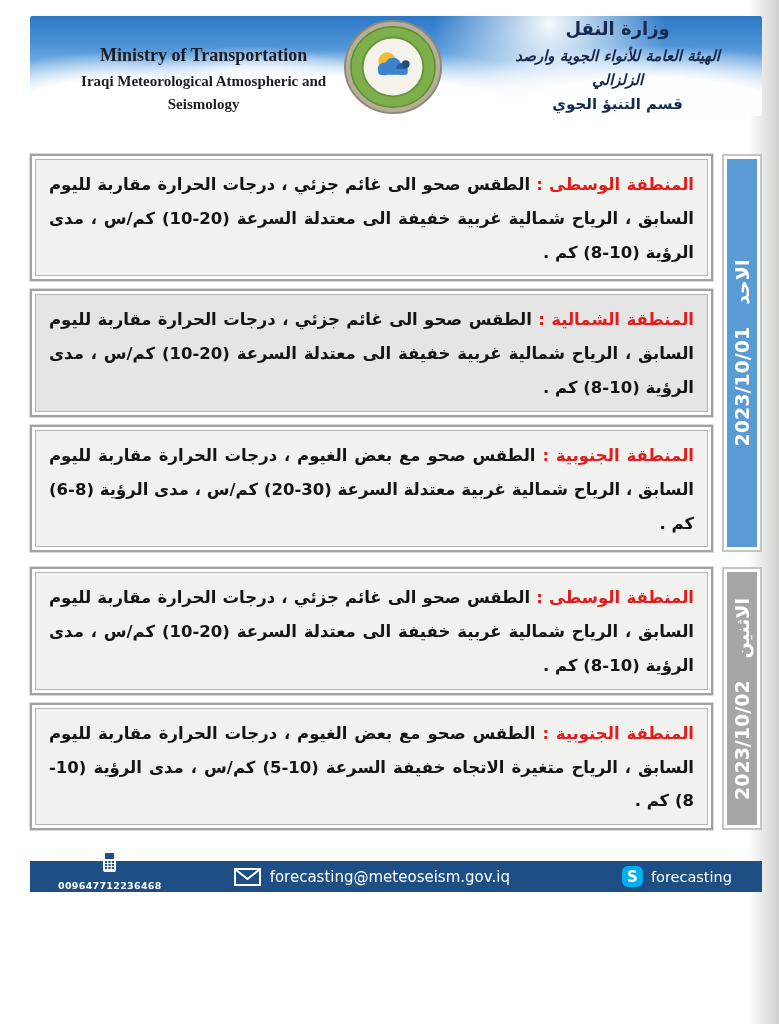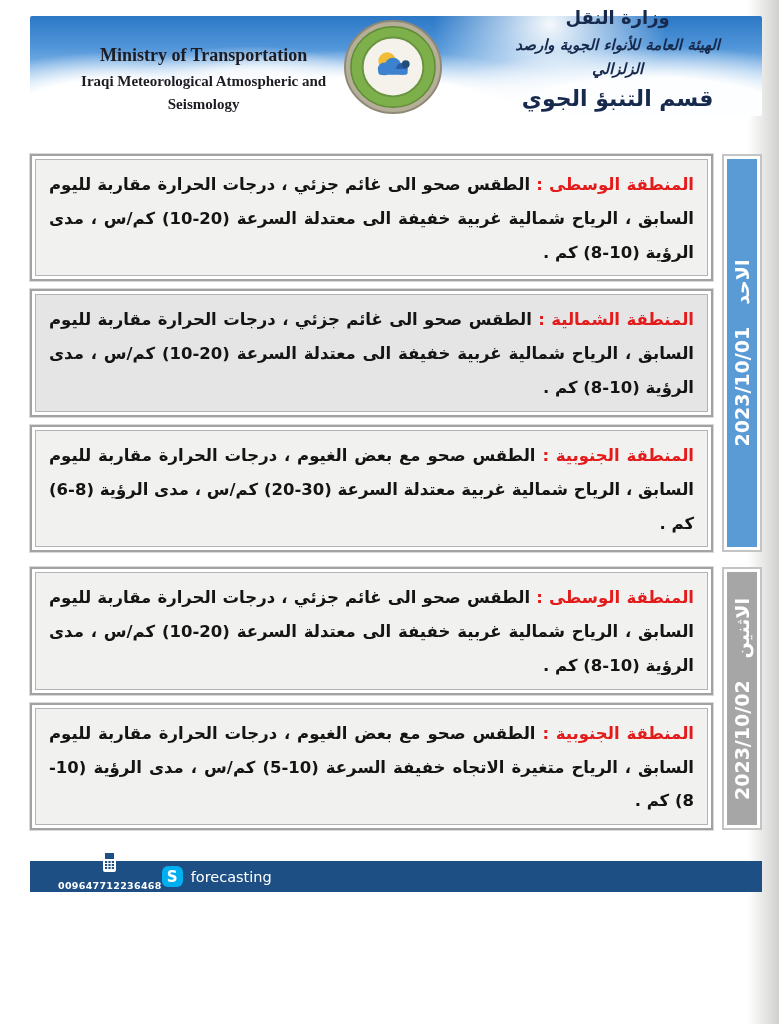--- a/index.html
+++ b/index.html
@@ -36,21 +36,21 @@
   }
   .hdr-en .l1 { font-size:18px; }
   .hdr-en .l2 { font-size:15px; }
   .hdr-en .l3 { font-size:16px; }
   .hdr-ar {
     padding-right:34px; text-align:center; direction:rtl;
     color:#172a4d; font-weight:bold; line-height:1.6;
   }
   .hdr-ar .a1 { font-size:18px; }
   .hdr-ar .a2 { font-size:15px;font-style:italic; }
-  .hdr-ar .a3 { font-size:22px; }
+  .hdr-ar .a3 { font-size:15px; }
   .logo { width:108px; height:98px; flex:0 0 auto; margin-right:60px; }
   
   .section { display:flex; gap:9px; align-items:stretch; }
   .sec1 { margin-top:38px; }
   .sec2 { margin-top:15px; }
   .boxcol { flex:1; display:flex; flex-direction:column; gap:8px; }
   .fbox {
     border:2px solid #a2a2a2;
     box-shadow:0 0 0 1px #d9d9d9;
     background:#ffffff;
@@ -201,20 +201,27 @@
             <rect x="4" y="18" width="2.2" height="2"></rect>
               <rect x="7.4" y="18" width="2.2" height="2"></rect>
               <rect x="10.8" y="18" width="2.2" height="2"></rect>
           </g>
         </svg>
         <div class="phone-nums">
           <div>009647712236468</div>
           <div>009647901415989</div>
         </div>
       </div>
+      <div class="email-block">
+        <svg width="27" height="18" viewBox="0 0 27 18">
+          <rect x="1" y="1" width="25" height="16" fill="none" stroke="#ffffff" stroke-width="2"></rect>
+          <path d="M1.5,1.5 L13.5,11 L25.5,1.5" fill="none" stroke="#ffffff" stroke-width="2"></path>
+        </svg>
+        <span class="email-text">forecasting@meteoseism.gov.iq</span>
+      </div>
       <div class="skype-block">
         <div class="skype-badge">S</div>
         <span class="skype-text">forecasting</span>
       </div>
     </div>
 
   </div>
 
 </div>
 

